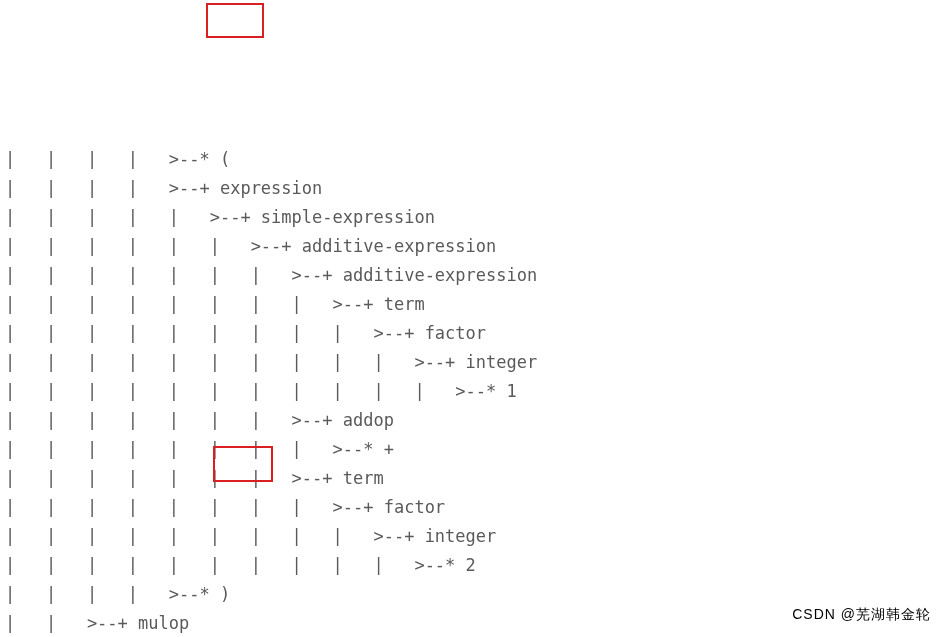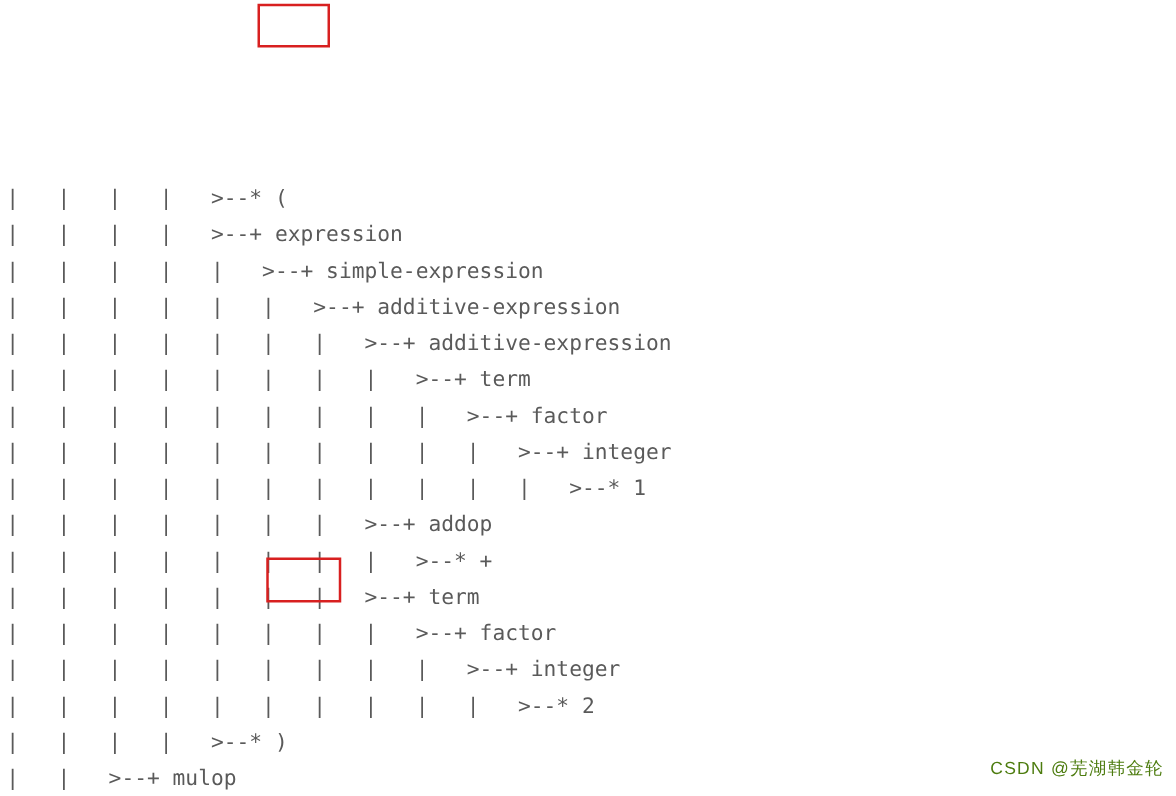--- a/index.html
+++ b/index.html
@@ -22,21 +22,21 @@
     }
     .red-box {
       position: absolute;
       border: 2px solid #d82020;
       background: transparent;
     }
     .watermark {
       position: absolute;
       right: 10px;
       bottom: 8px;
-      color: #4d7c0f;
+      color: #000000;
       font-size: 14px;
       font-family: sans-serif;
       letter-spacing: 1px;
     }
   </style>
 </head>
 <body>
 
 
 

